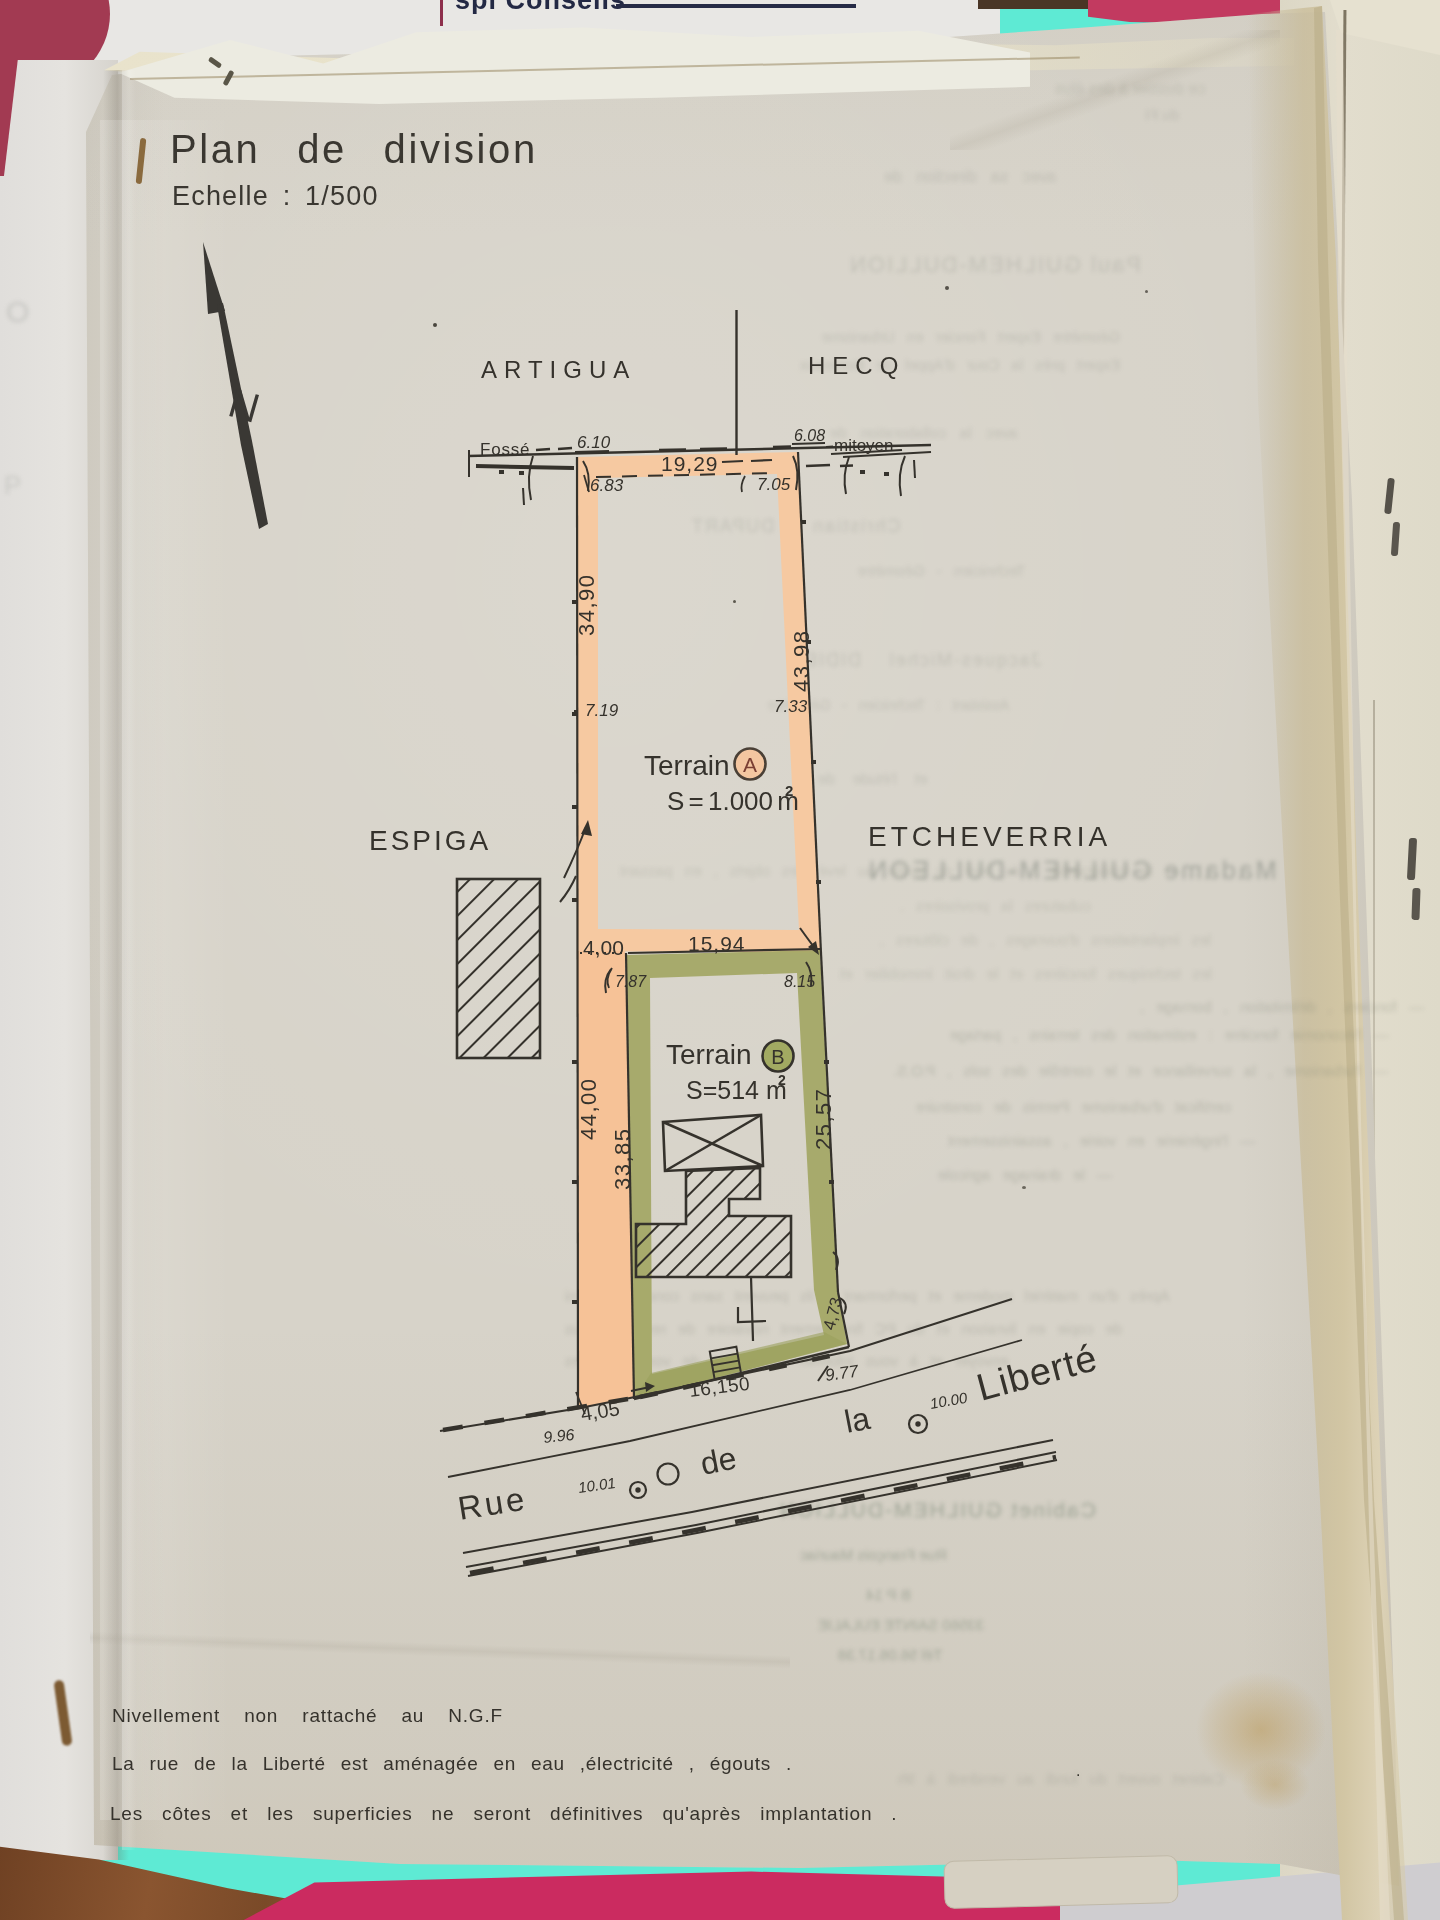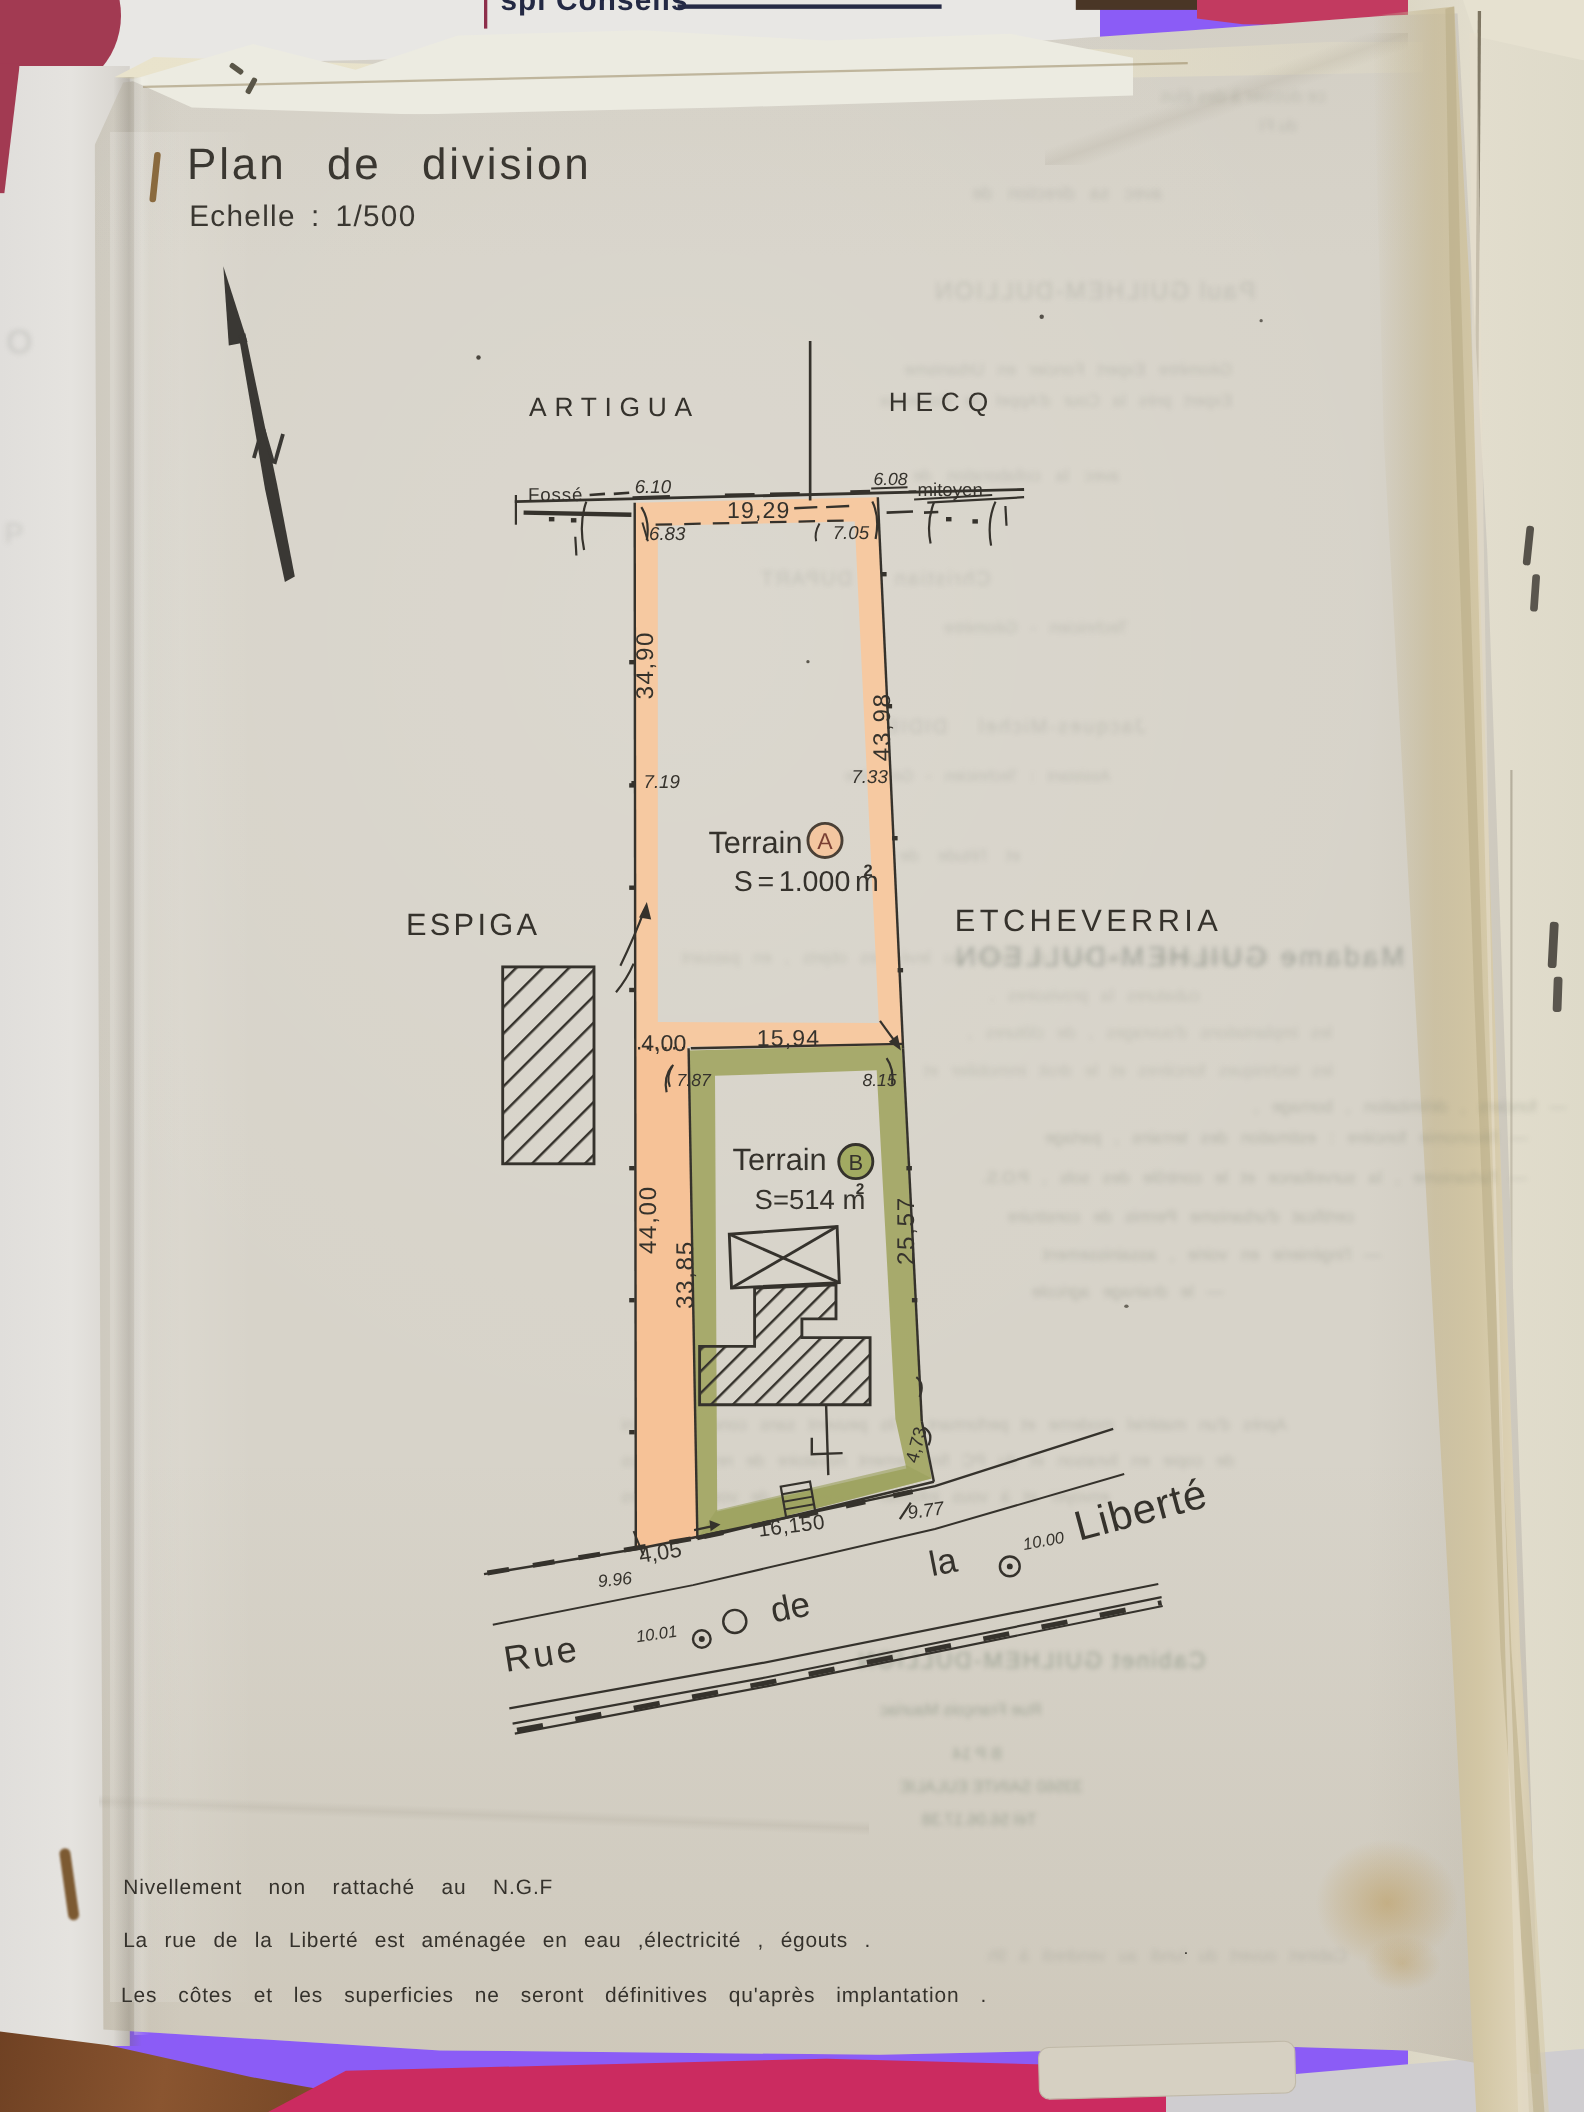--- a/index.html
+++ b/index.html
@@ -1,15 +1,15 @@
 <!DOCTYPE html>
 <html><head><meta charset="utf-8">
 <style>
 html,body{margin:0;padding:0}
-#page{position:relative;width:1440px;height:1920px;overflow:hidden;background:#8b5cf6;font-family:"Liberation Sans",sans-serif}
+#page{position:relative;width:1440px;height:1920px;overflow:hidden;background:#5eead4;font-family:"Liberation Sans",sans-serif}
 .abs{position:absolute}
 .bl{position:absolute;color:rgba(118,124,112,0.22);filter:blur(2.2px);white-space:nowrap;font-family:"Liberation Sans",sans-serif}
 .blm{transform:scaleX(-1)}
 </style></head><body>
 <div id="page">
 
 <div class="abs" style="left:0;top:0;width:1000px;height:120px;background:#e8e7e4"></div>
 <div class="abs" style="left:455px;top:-15px;width:230px;height:29px;color:#232944;font-weight:bold;font-size:27px;letter-spacing:1px;overflow:hidden">spi Conseils</div>
 <div class="abs" style="left:616px;top:4px;width:240px;height:4px;background:#262b46"></div>
 <div class="abs" style="left:440px;top:0;width:3px;height:26px;background:#8d2f4b"></div>

